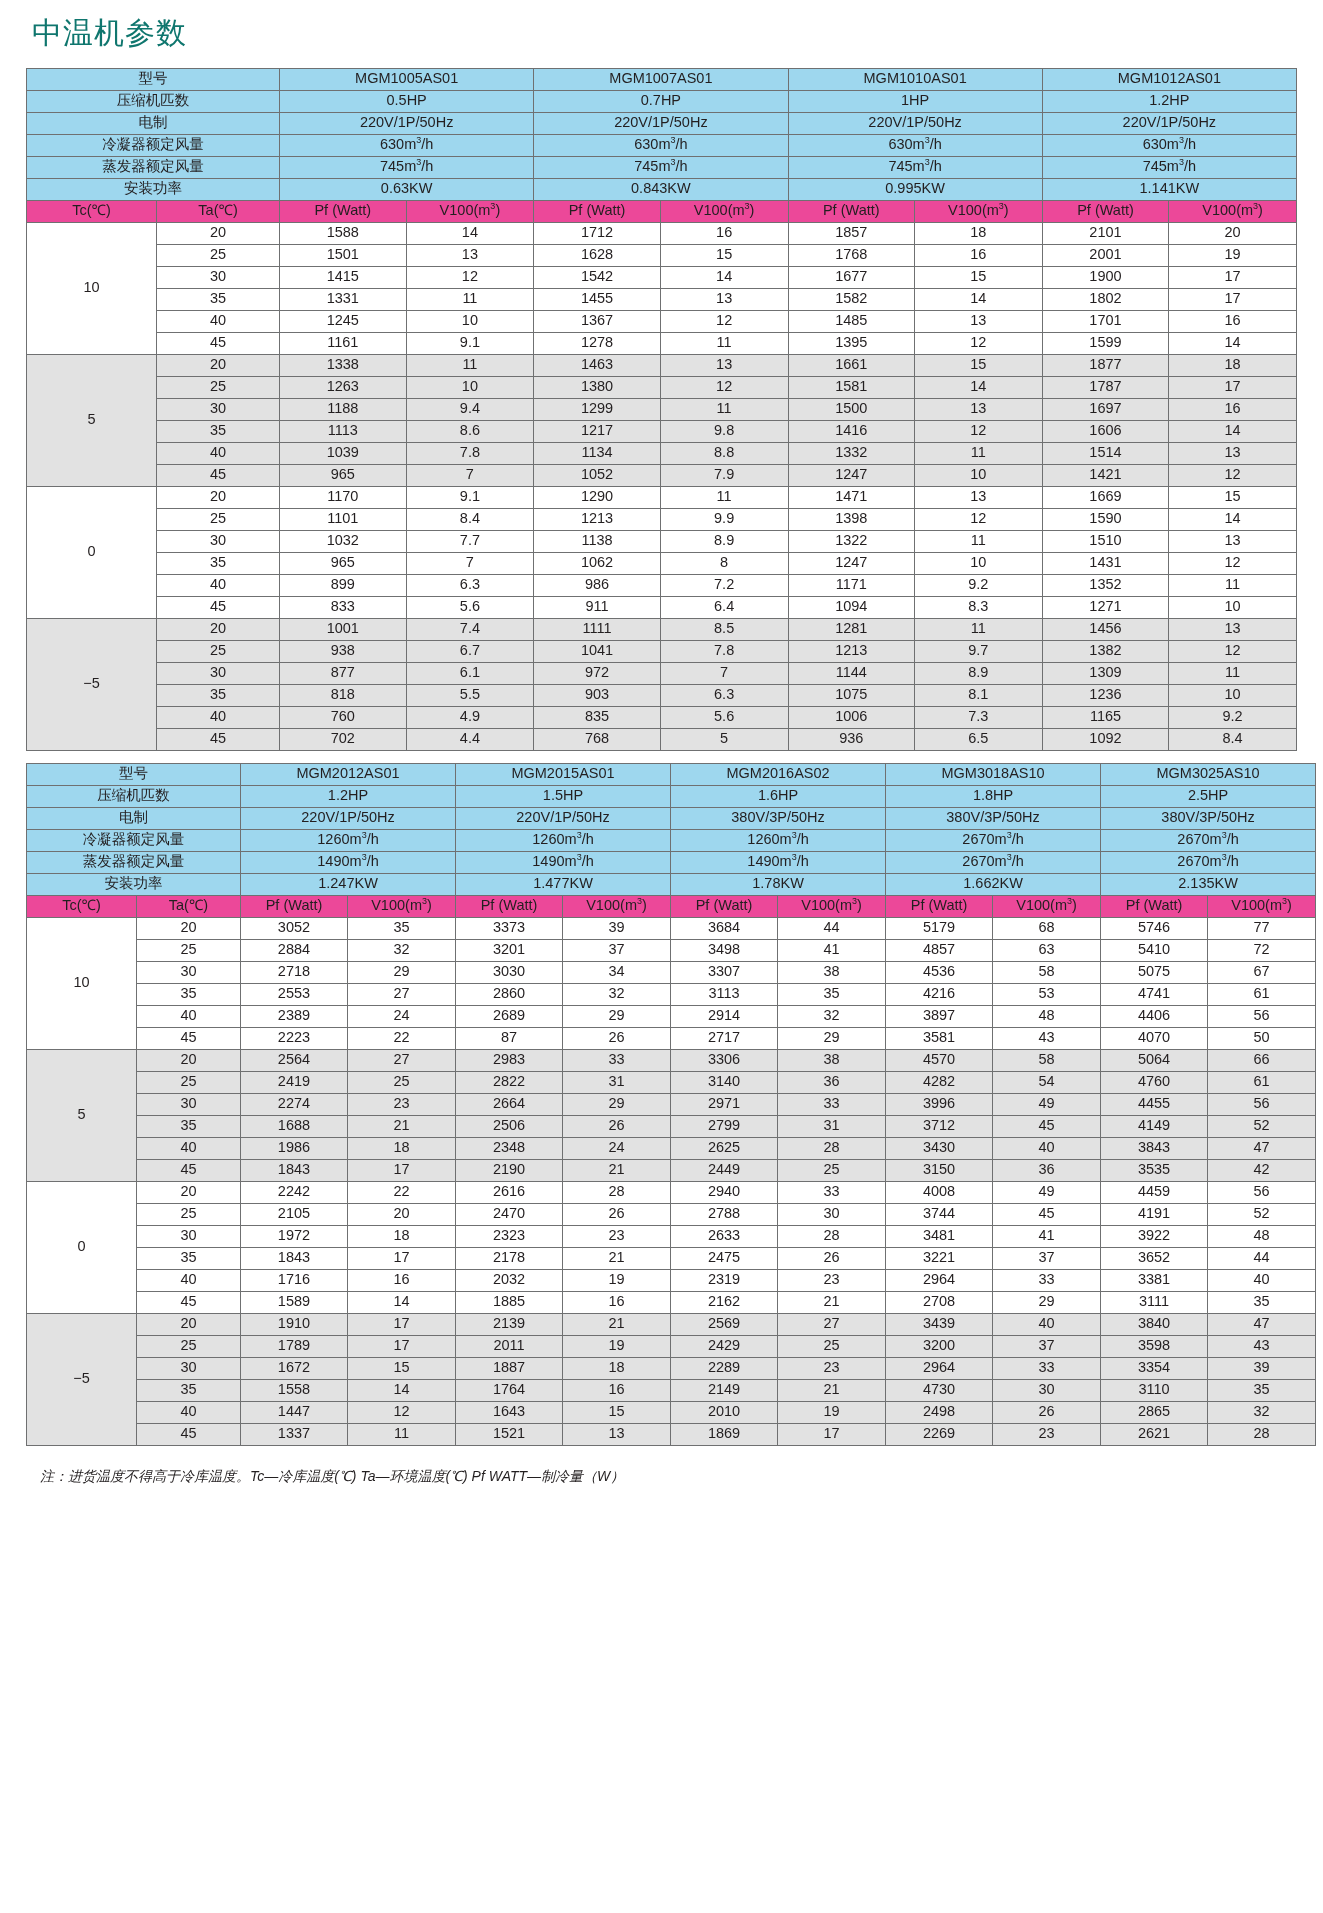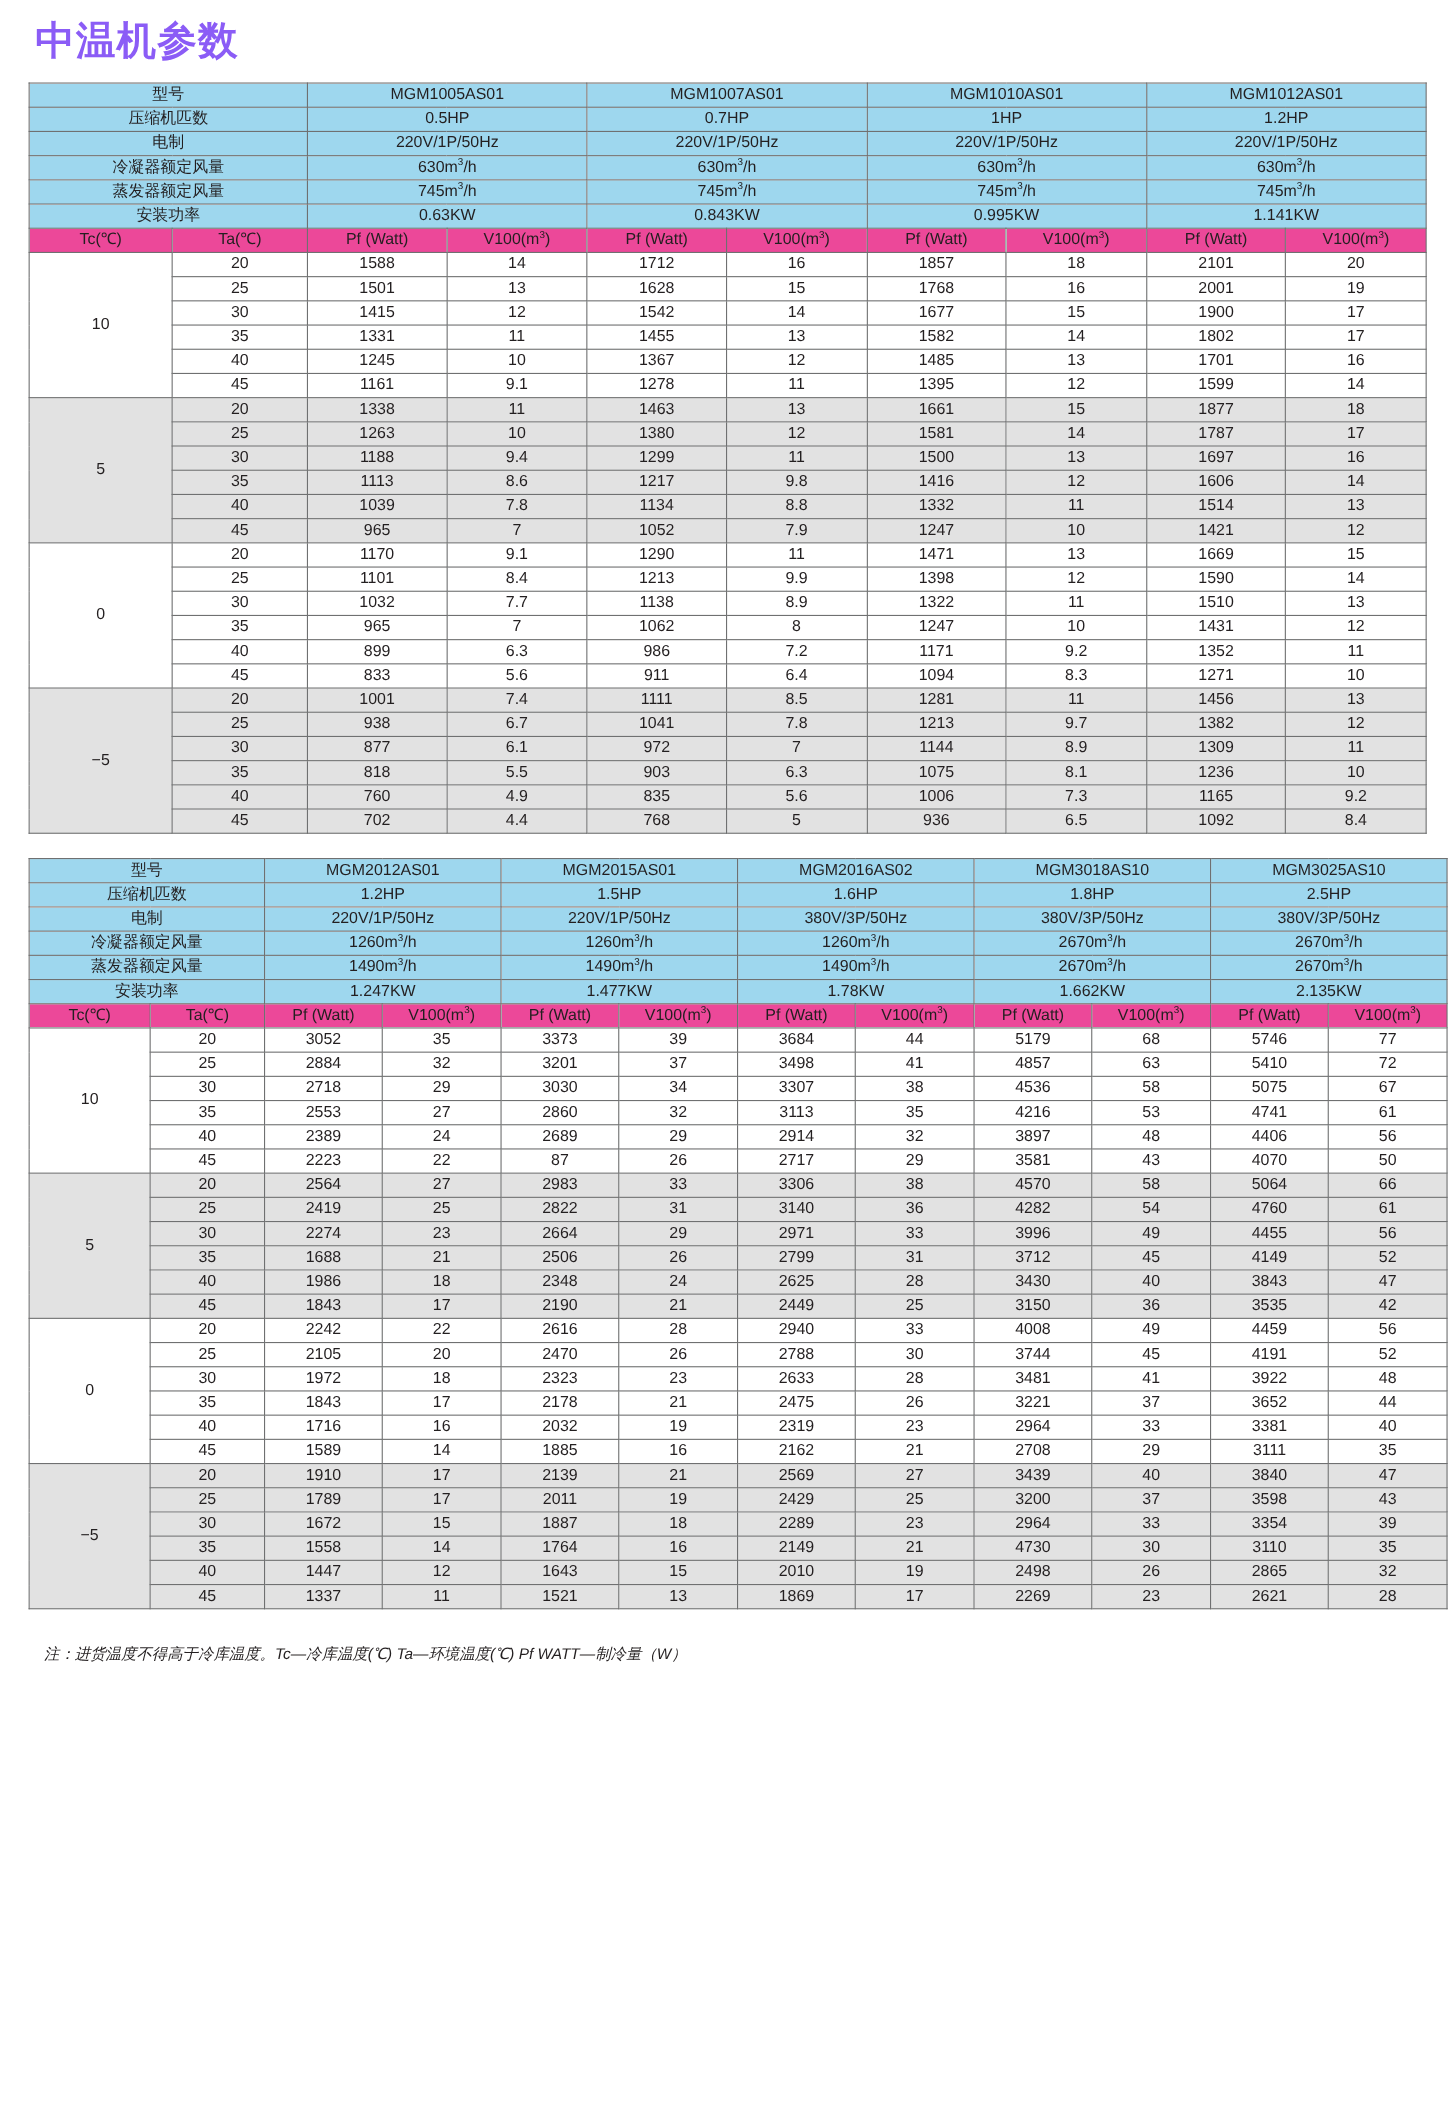--- a/index.html
+++ b/index.html
@@ -8,33 +8,33 @@
     background: #ffffff;
     width: 1323px;
   }
   body {
     font-family: "Liberation Sans", sans-serif;
     color: #231f20;
     padding: 0 26px;
     width: 1323px;
   }
   .page-title {
-    color: #8b5cf6;
-    font-size: 36px;
-    font-weight: 700;
+    color: #0f766e;
+    font-size: 30px;
+    font-weight: 400;
     letter-spacing: 1px;
     padding: 14px 0 16px 6px;
     margin: 0;
     line-height: 1.25;
   }
   table.spec {
     border-collapse: collapse;
     width: 1271px;
     table-layout: fixed;
-    margin-bottom: 22px;
+    margin-bottom: 12px;
   }
   table.spec td, table.spec th {
     border: 1px solid #6f7071;
     font-weight: 400;
     text-align: center;
     vertical-align: middle;
     font-size: 14.5px;
     height: 22px;
     padding: 1px 2px;
     line-height: 1.05;

